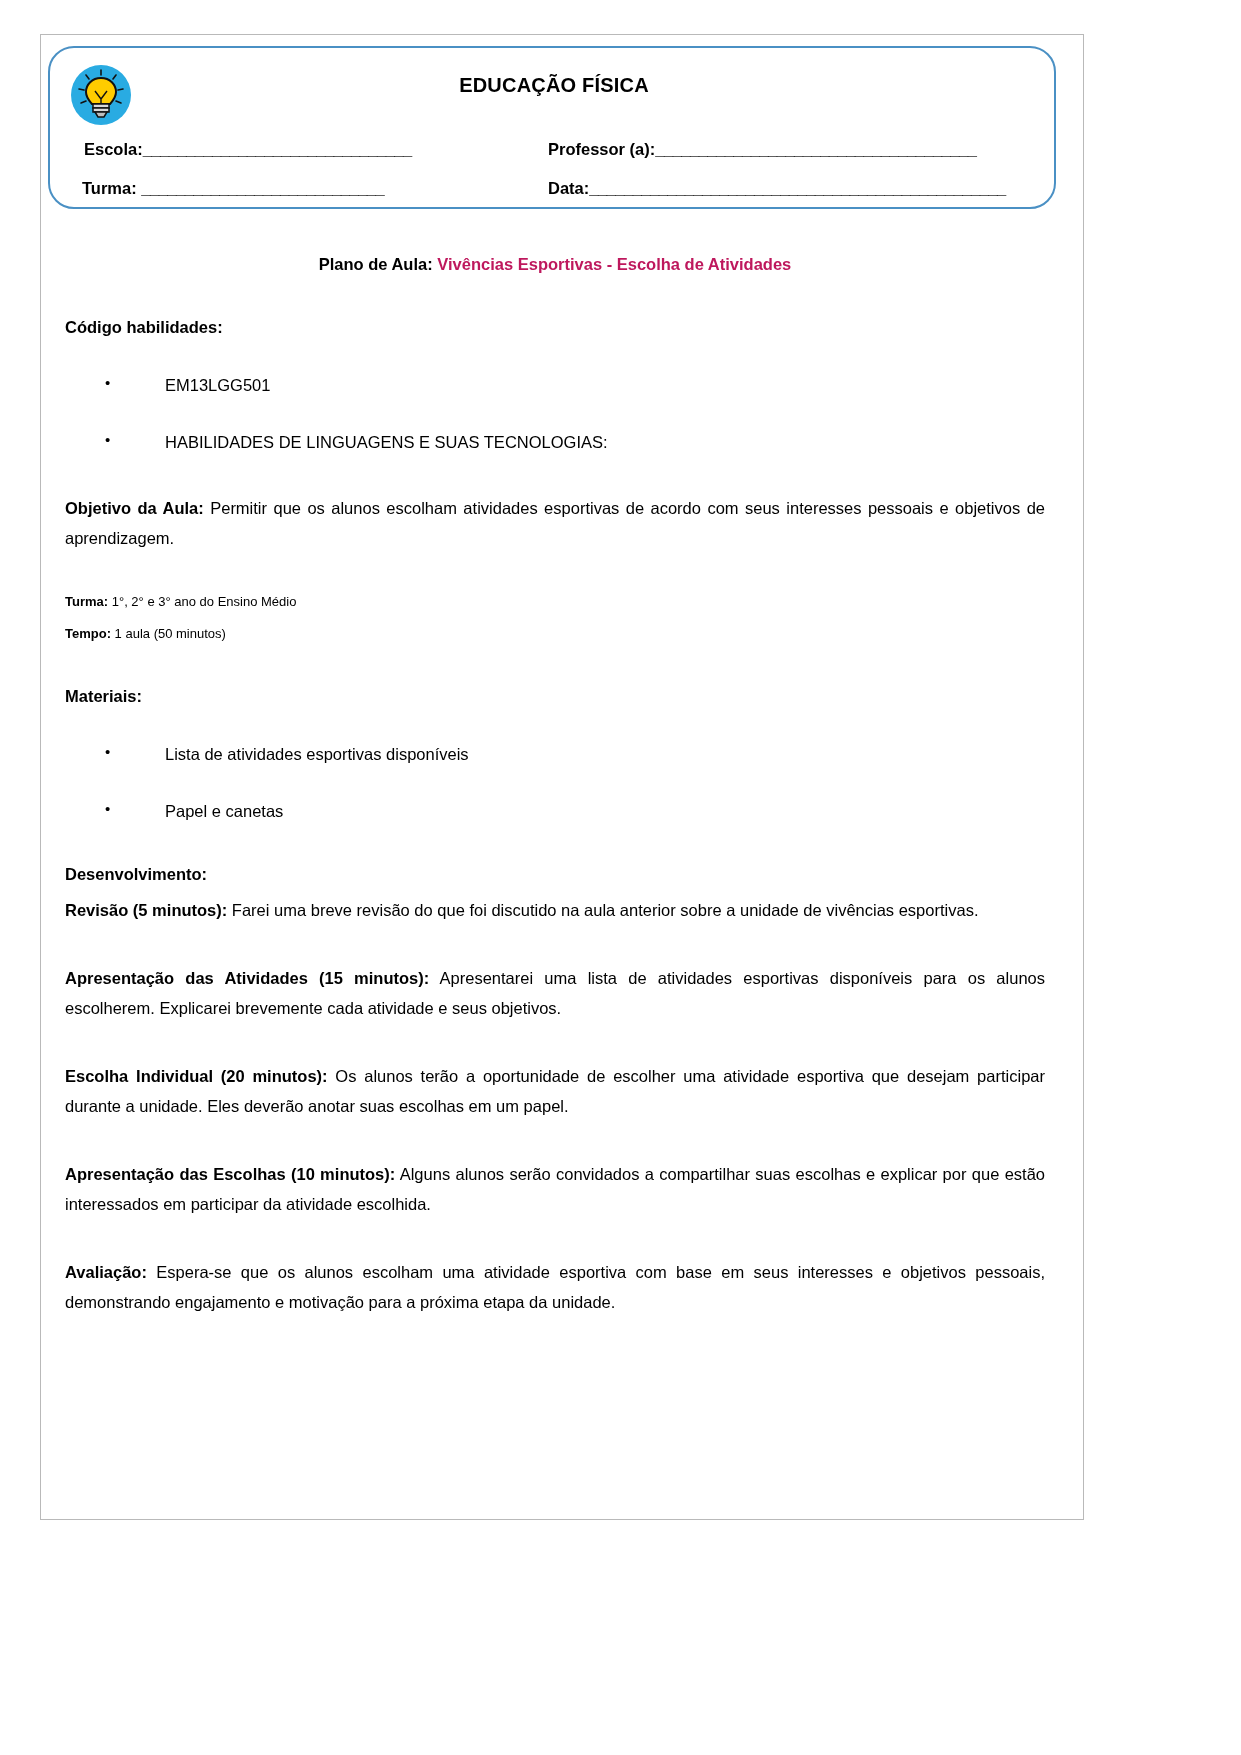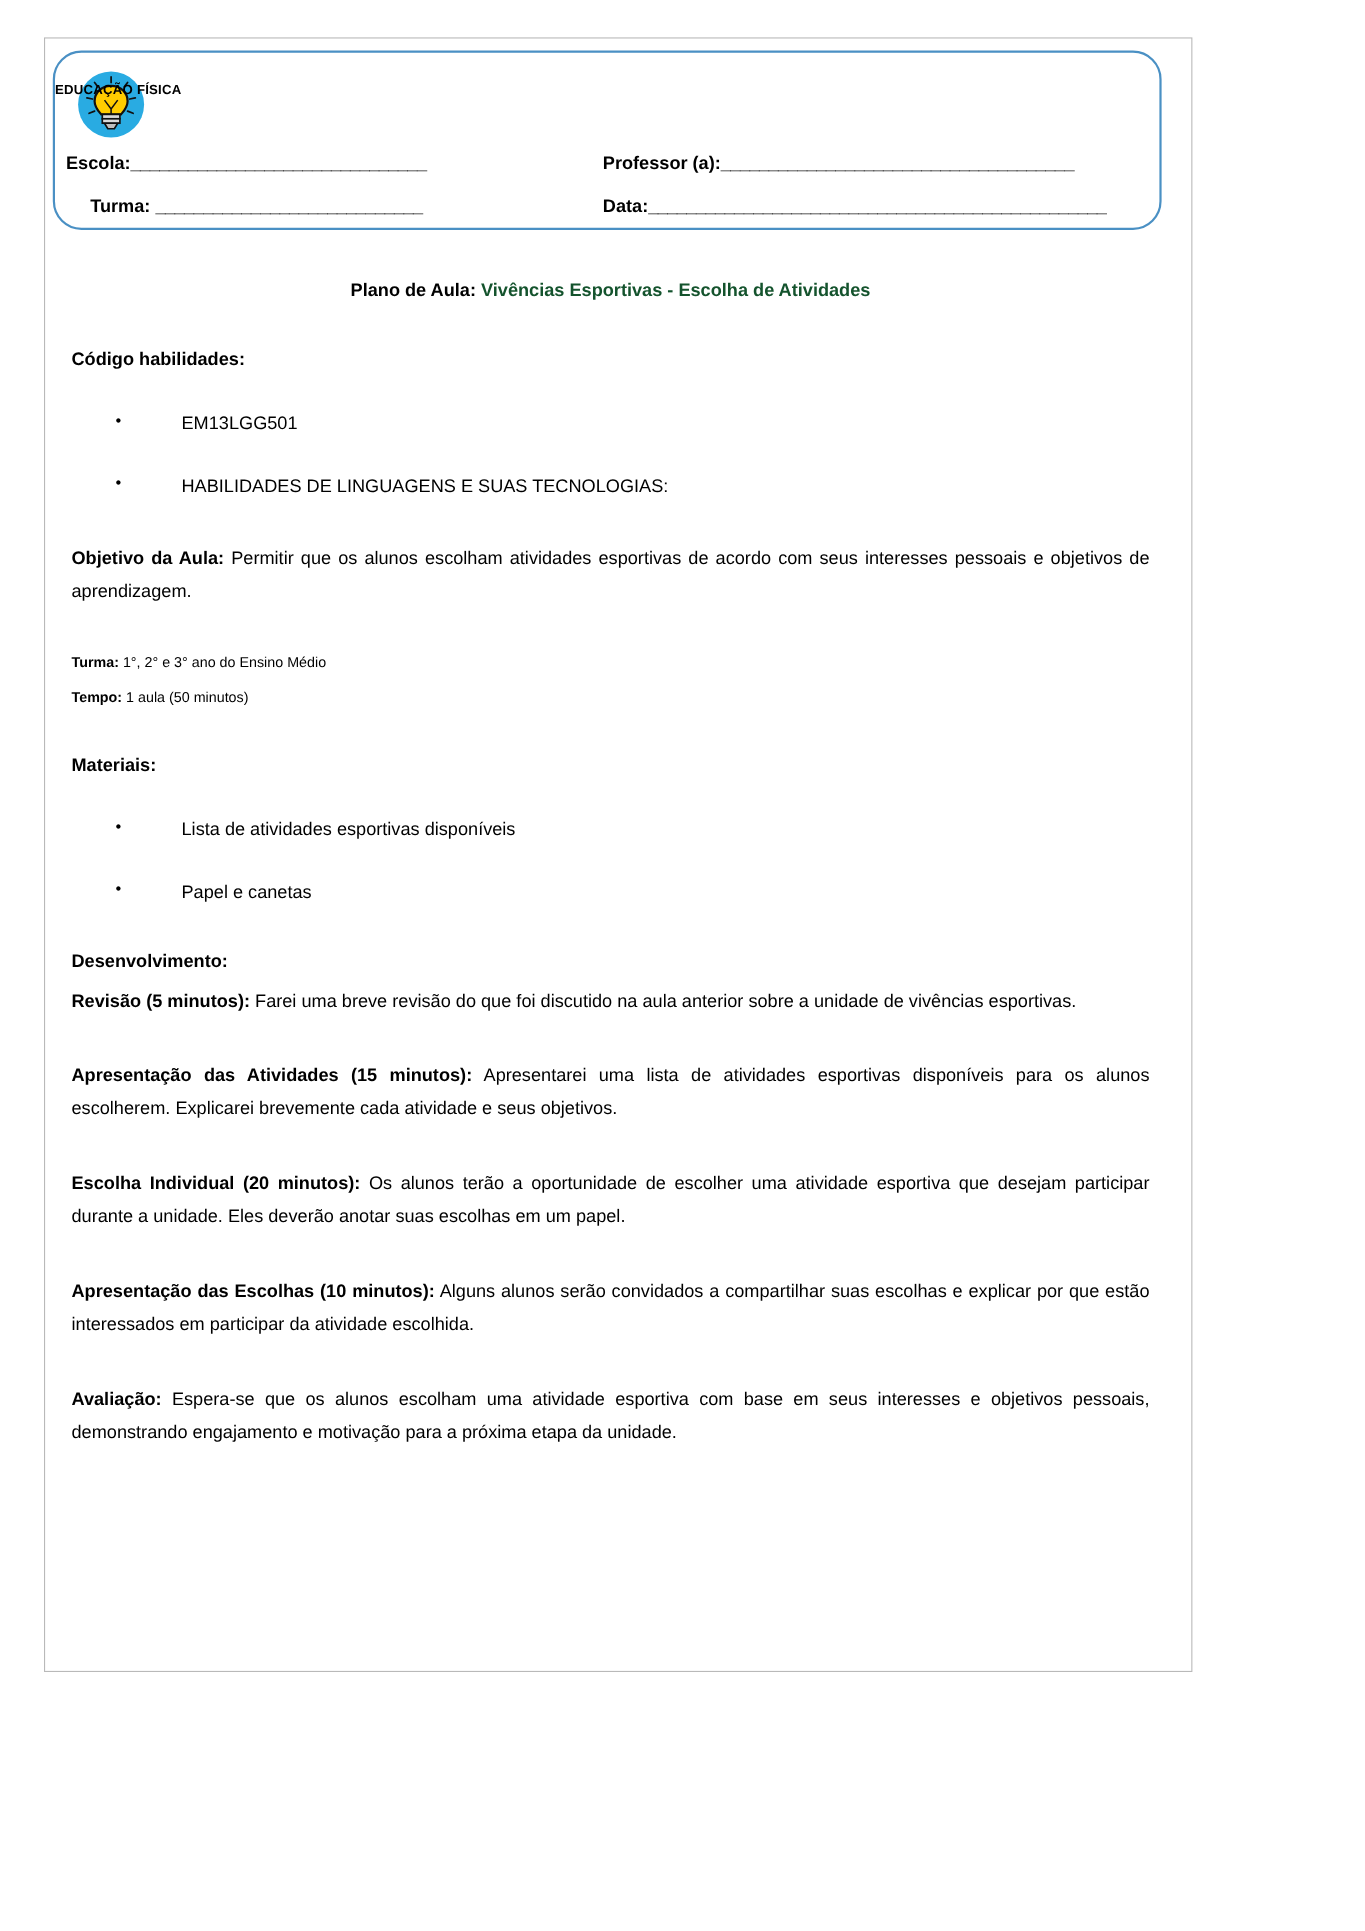--- a/index.html
+++ b/index.html
@@ -40,22 +40,22 @@
     border: 2px solid #4a90c4;
     border-radius: 26px;
     box-sizing: border-box;
     background: #ffffff;
   }
   .header-title {
     position: absolute;
     left: 0;
     top: 26px;
     width: 1008px;
-    text-align: left;
-    font-size: 12px;
+    text-align: center;
+    font-size: 20px;
     font-weight: bold;
     letter-spacing: 0.2px;
   }
   .bulb-badge {
     position: absolute;
     left: 14px;
     top: 10px;
     width: 74px;
     height: 74px;
   }
@@ -73,40 +73,40 @@
 
   .fld {
     position: absolute;
     white-space: nowrap;
   }
   .fld .lbl { font-weight: bold; }
   .fld .ln {
     font-weight: bold;
     letter-spacing: -0.5px;
   }
-  .f-escola    { left: 10px; text-align: right; }
+  .f-escola    { left: 34px; text-align: right; }
   .f-professor { left: 498px; }
   .f-turma     { left: 32px; }
   .f-data      { left: 498px; }
 
   
   .body-area {
     position: absolute;
     left: 65px;
     top: 236px;
     width: 980px;
   }
   .plan-title {
     text-align: center;
     font-size: 16.5px;
     font-weight: bold;
     margin: 16px 0 0 0;
     line-height: 1.5;
   }
-  .plan-title .accent { color: #14532d; }
+  .plan-title .accent { color: #be185d; }
 
   .h-label {
     font-size: 16.5px;
     font-weight: bold;
     line-height: 1.5;
   }
   .blk { margin-top: 38px; }
 
   ul.bullets {
     list-style: none;

